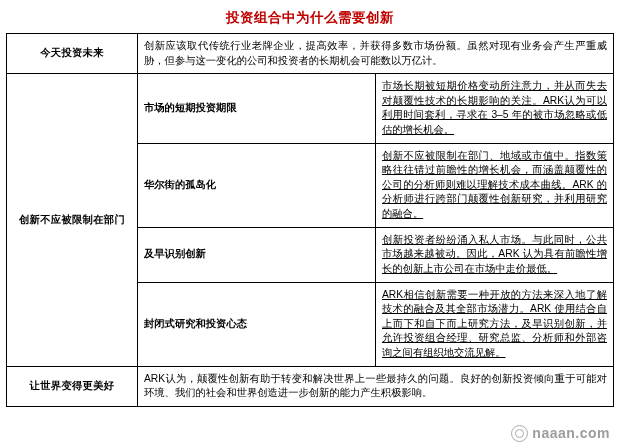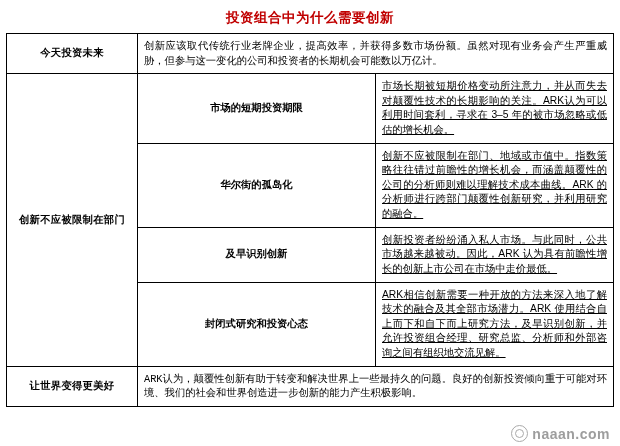--- a/index.html
+++ b/index.html
@@ -47,39 +47,37 @@
   td.rowhead {
     width: 118px;
     text-align: center;
     font-weight: bold;
     color: #c00000;
     font-size: 11px;
     letter-spacing: 0.3px;
   }
   td.subhead {
     width: 150px;
-    text-align: center;
+    text-align: left;
     font-weight: bold;
     font-size: 10.6px;
     color: #000000;
   }
   td.body-text {
     text-align: justify;
     text-decoration: underline;
   }
   td.span2 {
     text-align: justify;
-    font-family: Liberation Mono, monospace;
   }
   .watermark {
     position: absolute;
     right: 10px;
     bottom: 4px;
     display: flex;
-    align-items: center;
     gap: 4px;
     opacity: 0.85;
   }
   .wm-circle {
     width: 15px;
     height: 15px;
     border: 1.6px solid #9a9a9a;
     border-radius: 50%;
     position: relative;
   }

